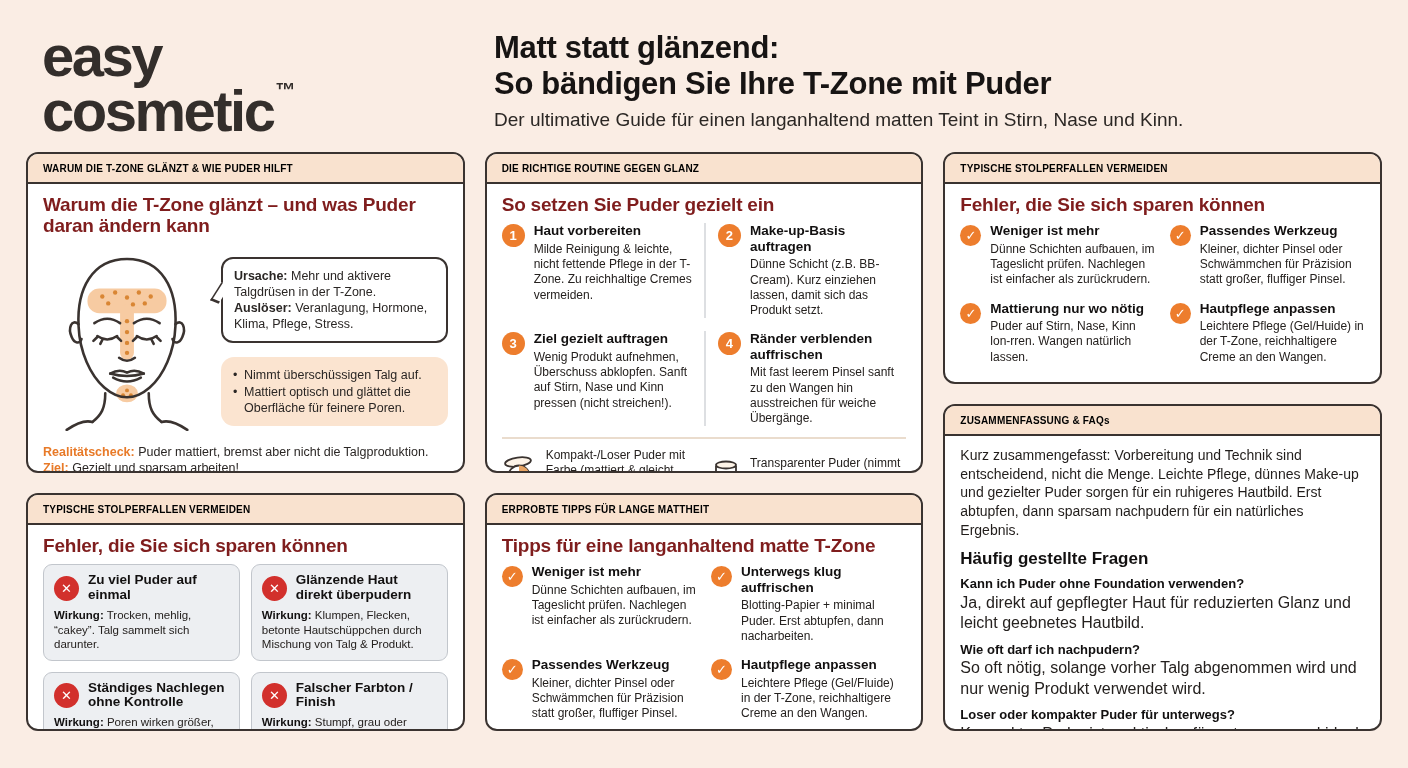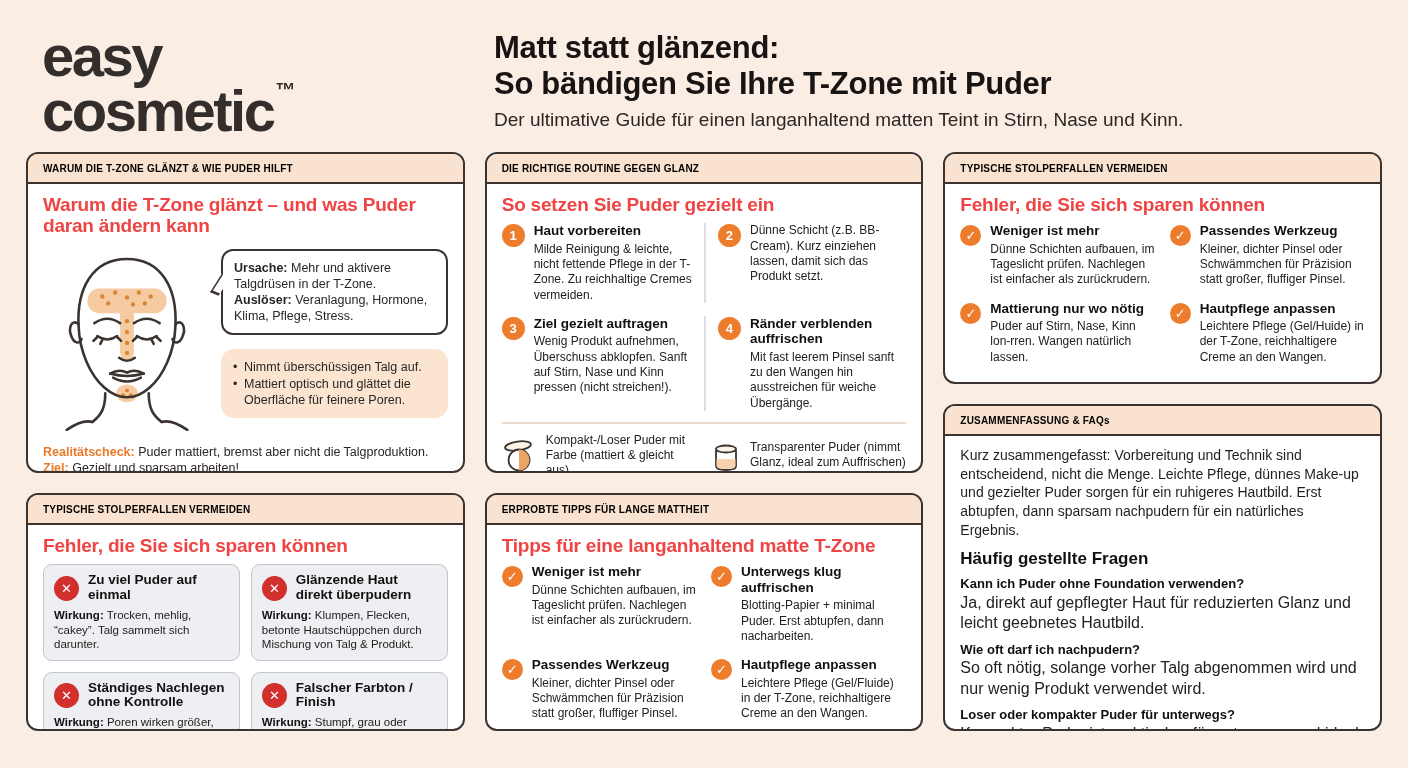--- a/index.html
+++ b/index.html
@@ -20,30 +20,30 @@
   .title { font-size:31px; font-weight:bold; line-height:1.16; color:#171413; letter-spacing:-0.3px; }
   .subtitle { font-size:19px; margin-top:7px; color:#2B2724; }
 
   
   .grid { flex:1; display:grid; grid-template-columns:1fr 1fr 1fr; gap:20px; min-height:0; }
   .col { display:flex; flex-direction:column; gap:20px; min-height:0; }
 
   .card { background:#FFFFFF; border:2px solid #3A3330; border-radius:12px; display:flex; flex-direction:column; overflow:hidden; }
   .card-header { background:#F9E2CF; border-bottom:2px solid #3A3330; padding:9px 15px 8px; font-size:10px; font-weight:bold; letter-spacing:0.2px; color:#000000; }
   .card-body { padding:10px 15px 12px; flex:1; min-height:0; }
-  .card-title { font-size:19px; font-weight:bold; line-height:1.12; color:#ef4444; margin-bottom:8px; letter-spacing:-0.2px; }
+  .card-title { font-size:19px; font-weight:bold; line-height:1.12; color:#7f1d1d; margin-bottom:8px; letter-spacing:-0.2px; }
 
   .h321 { height:321px; flex:none; }
   .h232 { height:232px; flex:none; }
   .fill { flex:1 1 0; }
 
   
   .why-row { display:flex; gap:10px; }
   .face-wrap { width:168px; flex:none; }
-  .why-bubbles { flex:1; display:flex; flex-direction:column; gap:14px; padding-top:4px; }
+  .why-bubbles { flex:1; display:flex; flex-direction:column; gap:14px; padding-top:4px;justify-content:center; }
   .bubble { position:relative; border-radius:12px; padding:9px 11px; font-size:12.5px; line-height:1.28; }
   .bubble-white { border:2px solid #3A3330; background:#fff; }
   .bubble-white:before { content:""; position:absolute; left:-9px; top:26px; width:10px; height:14px;
     background:#fff; border-left:2px solid #3A3330; border-bottom:2px solid #3A3330; transform:skewY(-30deg) rotate(45deg); }
   .bubble-peach { background:#FBE4D0;border-radius:13px; }
   .bubble-peach:before { content:""; position:absolute; left:-8px; top:28px; border:8px solid transparent; border-right-color:#FBE4D0; }
   .bubble p { margin:0; }
   .bubble ul { list-style:none; }
   .bubble li { padding-left:12px; position:relative; margin:1px 0; }
   .bubble li:before { content:"•"; position:absolute; left:1px; }
@@ -236,20 +236,21 @@
             <div class="step">
               <span class="num">1</span>
               <div>
                   <div class="step-title">Haut vorbereiten</div>
                 <div class="step-text">Milde Reinigung &amp; leichte, nicht fettende Pflege in der T-Zone. Zu reichhaltige Cremes vermeiden.</div>
                 </div>
             </div>
             <div class="step right">
               <span class="num">2</span>
               <div>
+                  <div class="step-title">Make-up-Basis auftragen</div>
                 <div class="step-text">Dünne Schicht (z.B. BB-Cream). Kurz einziehen lassen, damit sich das Produkt setzt.</div>
                 </div>
             </div>
             <div class="step">
               <span class="num">3</span>
               <div>
                   <div class="step-title">Ziel gezielt auftragen</div>
                 <div class="step-text">Wenig Produkt aufnehmen, Überschuss abklopfen. Sanft auf Stirn, Nase und Kinn pressen (nicht streichen!).</div>
                 </div>
             </div>

